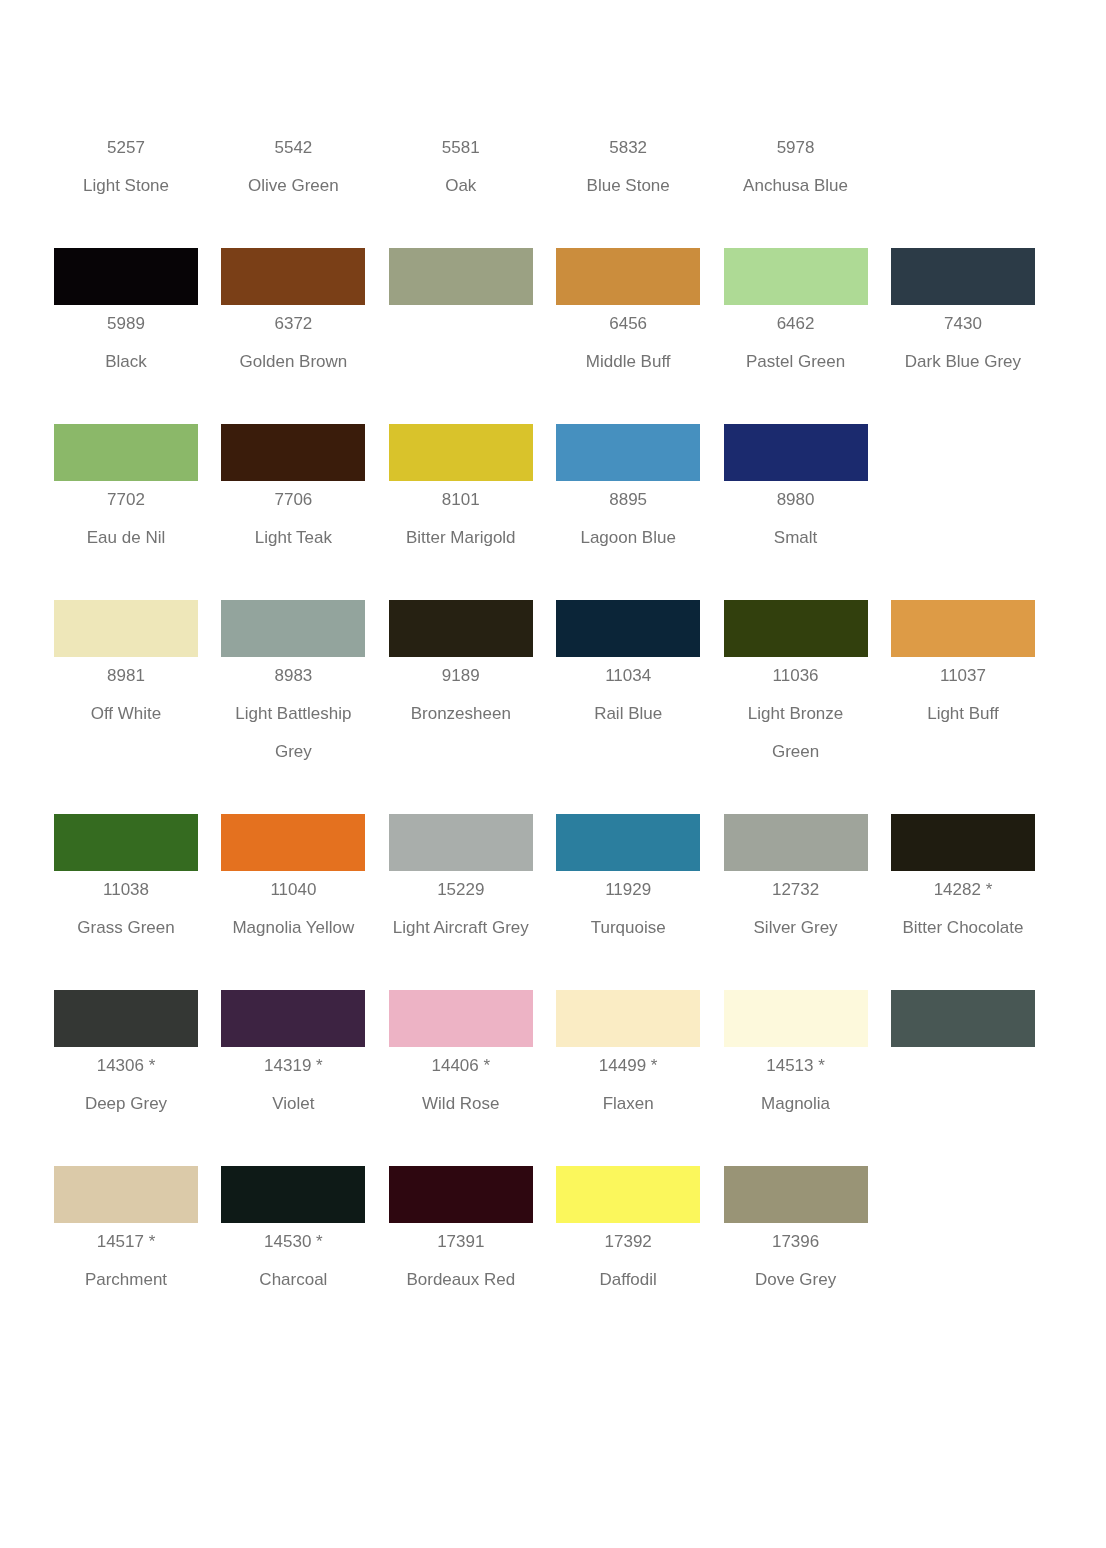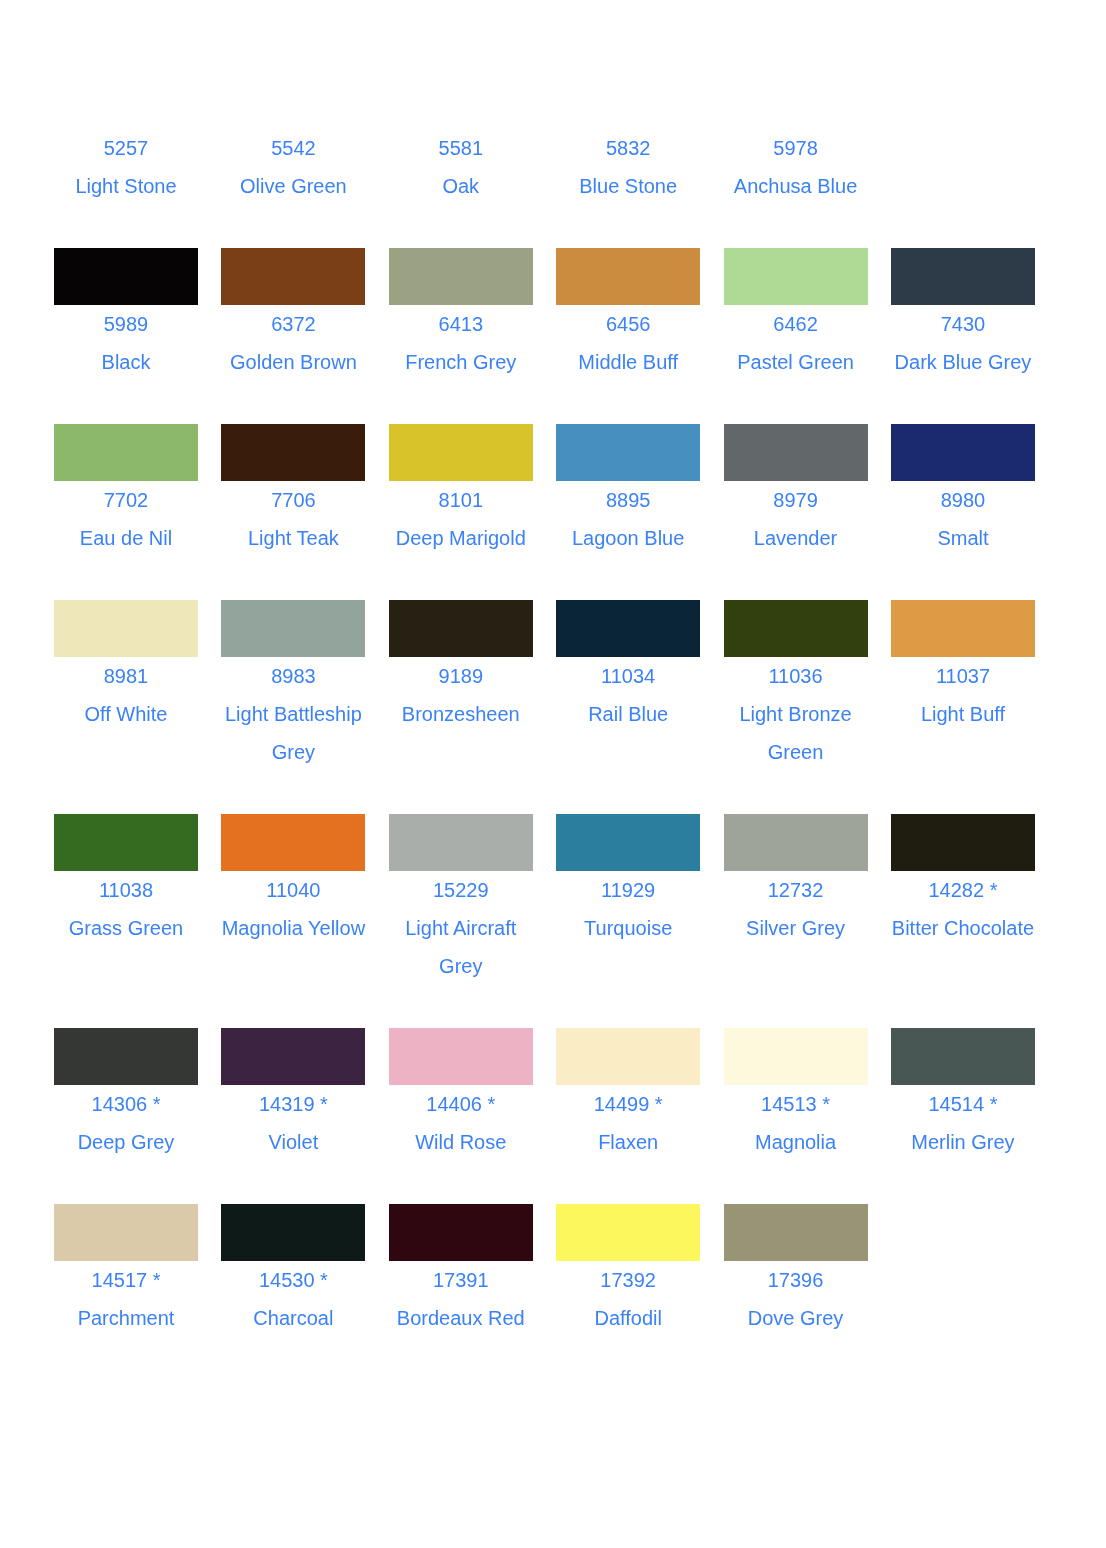--- a/index.html
+++ b/index.html
@@ -60,23 +60,23 @@
     height: 57px;
     display: block;
   }
   .swatch-slot.is-empty .swatch {
     background: transparent !important;
   }
 
   .caption {
     width: 144px;
     text-align: center;
-    font-size: 20px;
+    font-size: 17px;
     line-height: 38px;
-    color: #3b82f6;
+    color: #737373;
     font-family: "Liberation Sans", sans-serif;
   }
   .caption .code {
     display: block;
     white-space: nowrap;
   }
   .caption .name {
     display: block;
   }
 
@@ -154,24 +154,20 @@
           </div>
           <div class="caption">
             <span class="code">6372</span>
             <span class="name">Golden Brown</span>
           </div>
         </div>
         <div class="chart-cell">
           <div class="swatch-slot">
             <div class="swatch" style="background: rgb(155, 161, 131);"></div>
           </div>
-          <div class="caption">
-            <span class="code">6413</span>
-            <span class="name">French Grey</span>
-          </div>
         </div>
         <div class="chart-cell">
           <div class="swatch-slot">
             <div class="swatch" style="background: rgb(203, 141, 61);"></div>
           </div>
           <div class="caption">
             <span class="code">6456</span>
             <span class="name">Middle Buff</span>
           </div>
         </div>
@@ -212,43 +208,34 @@
             <span class="code">7706</span>
             <span class="name">Light Teak</span>
           </div>
         </div>
         <div class="chart-cell">
           <div class="swatch-slot">
             <div class="swatch" style="background: rgb(217, 195, 43);"></div>
           </div>
           <div class="caption">
             <span class="code">8101</span>
-            <span class="name">Deep Marigold</span>
+            <span class="name">Bitter Marigold</span>
           </div>
         </div>
         <div class="chart-cell">
           <div class="swatch-slot">
             <div class="swatch" style="background: rgb(70, 144, 191);"></div>
           </div>
           <div class="caption">
             <span class="code">8895</span>
             <span class="name">Lagoon Blue</span>
           </div>
         </div>
         <div class="chart-cell">
           <div class="swatch-slot">
-            <div class="swatch" style="background: rgb(98, 104, 106);"></div>
-          </div>
-          <div class="caption">
-            <span class="code">8979</span>
-            <span class="name">Lavender</span>
-          </div>
-        </div>
-        <div class="chart-cell">
-          <div class="swatch-slot">
             <div class="swatch" style="background: rgb(27, 42, 110);"></div>
           </div>
           <div class="caption">
             <span class="code">8980</span>
             <span class="name">Smalt</span>
           </div>
         </div>
       </div>
       <div class="chart-row">
         <div class="chart-cell">
@@ -405,24 +392,20 @@
           </div>
           <div class="caption">
             <span class="code">14513 *</span>
             <span class="name">Magnolia</span>
           </div>
         </div>
         <div class="chart-cell">
           <div class="swatch-slot">
             <div class="swatch" style="background: rgb(72, 87, 84);"></div>
           </div>
-          <div class="caption">
-            <span class="code">14514 *</span>
-            <span class="name">Merlin Grey</span>
-          </div>
         </div>
       </div>
       <div class="chart-row">
         <div class="chart-cell">
           <div class="swatch-slot">
             <div class="swatch" style="background: rgb(219, 202, 169);"></div>
           </div>
           <div class="caption">
             <span class="code">14517 *</span>
             <span class="name">Parchment</span>

